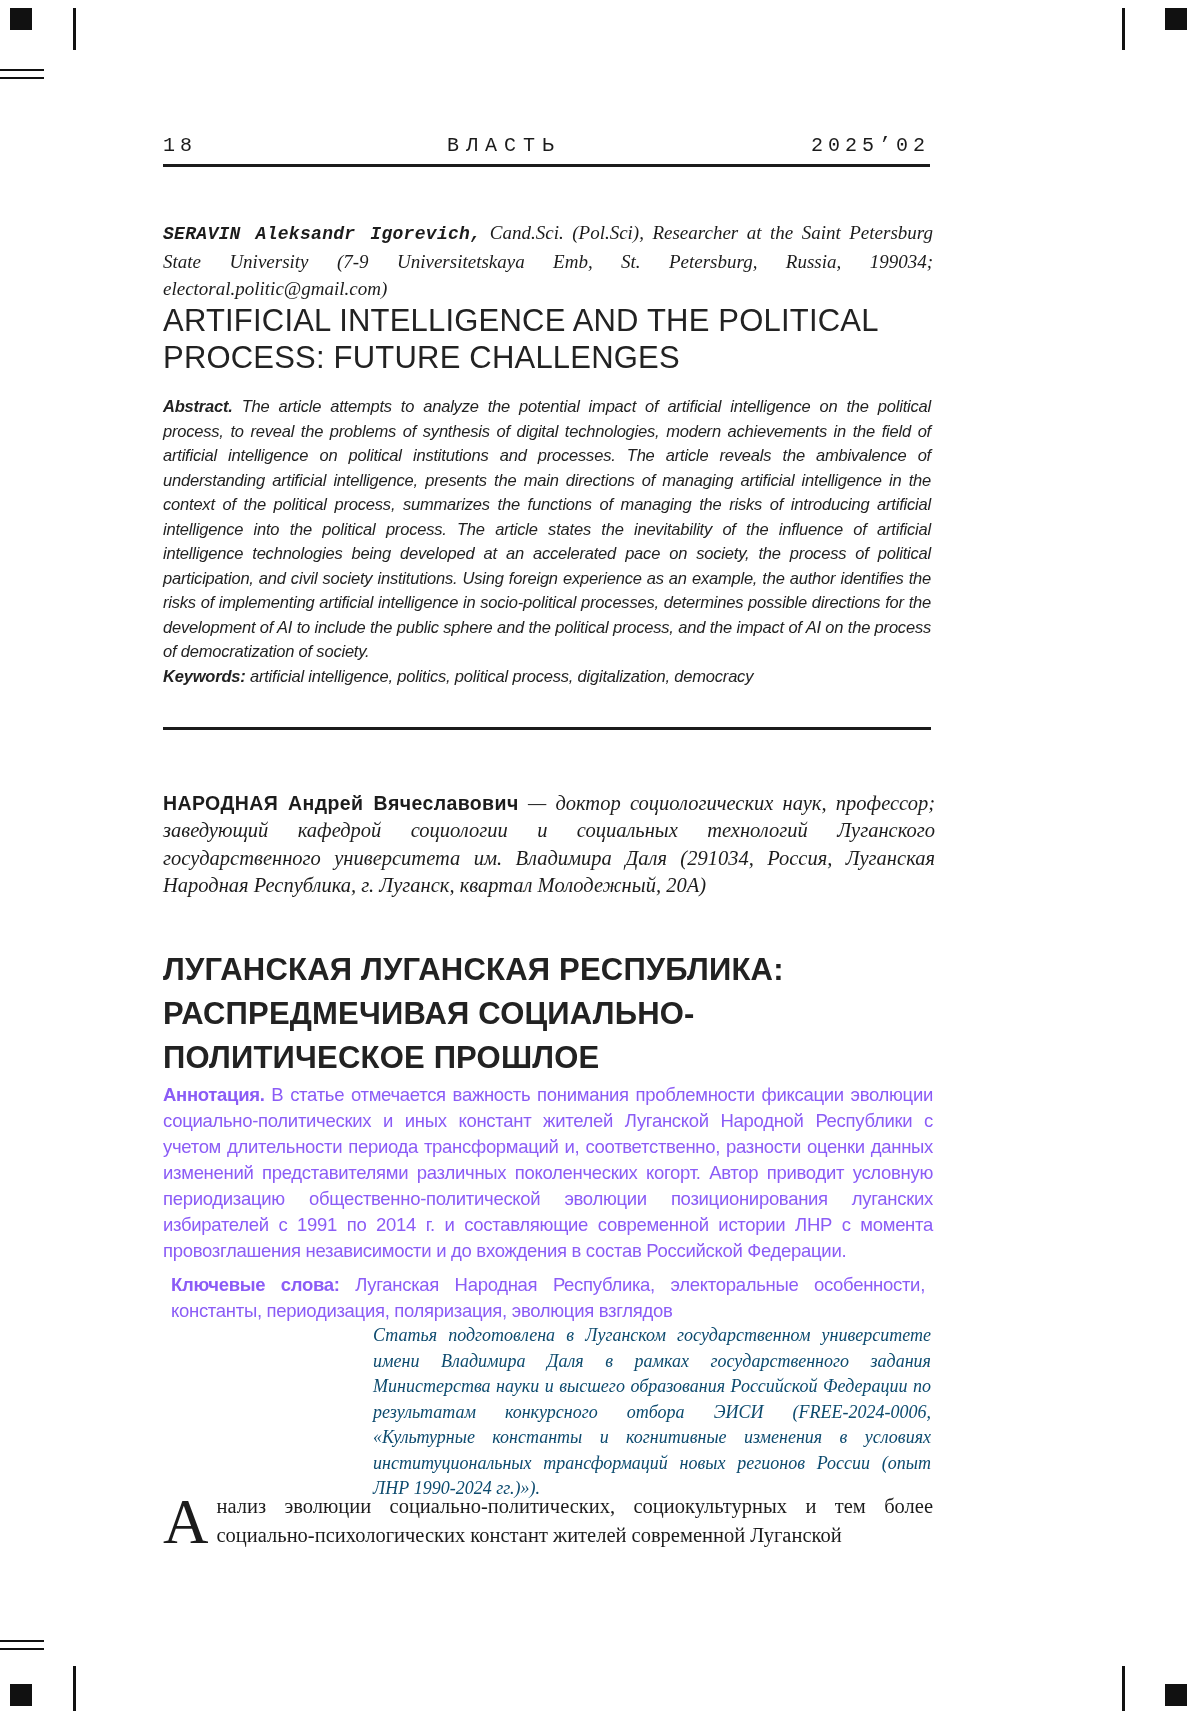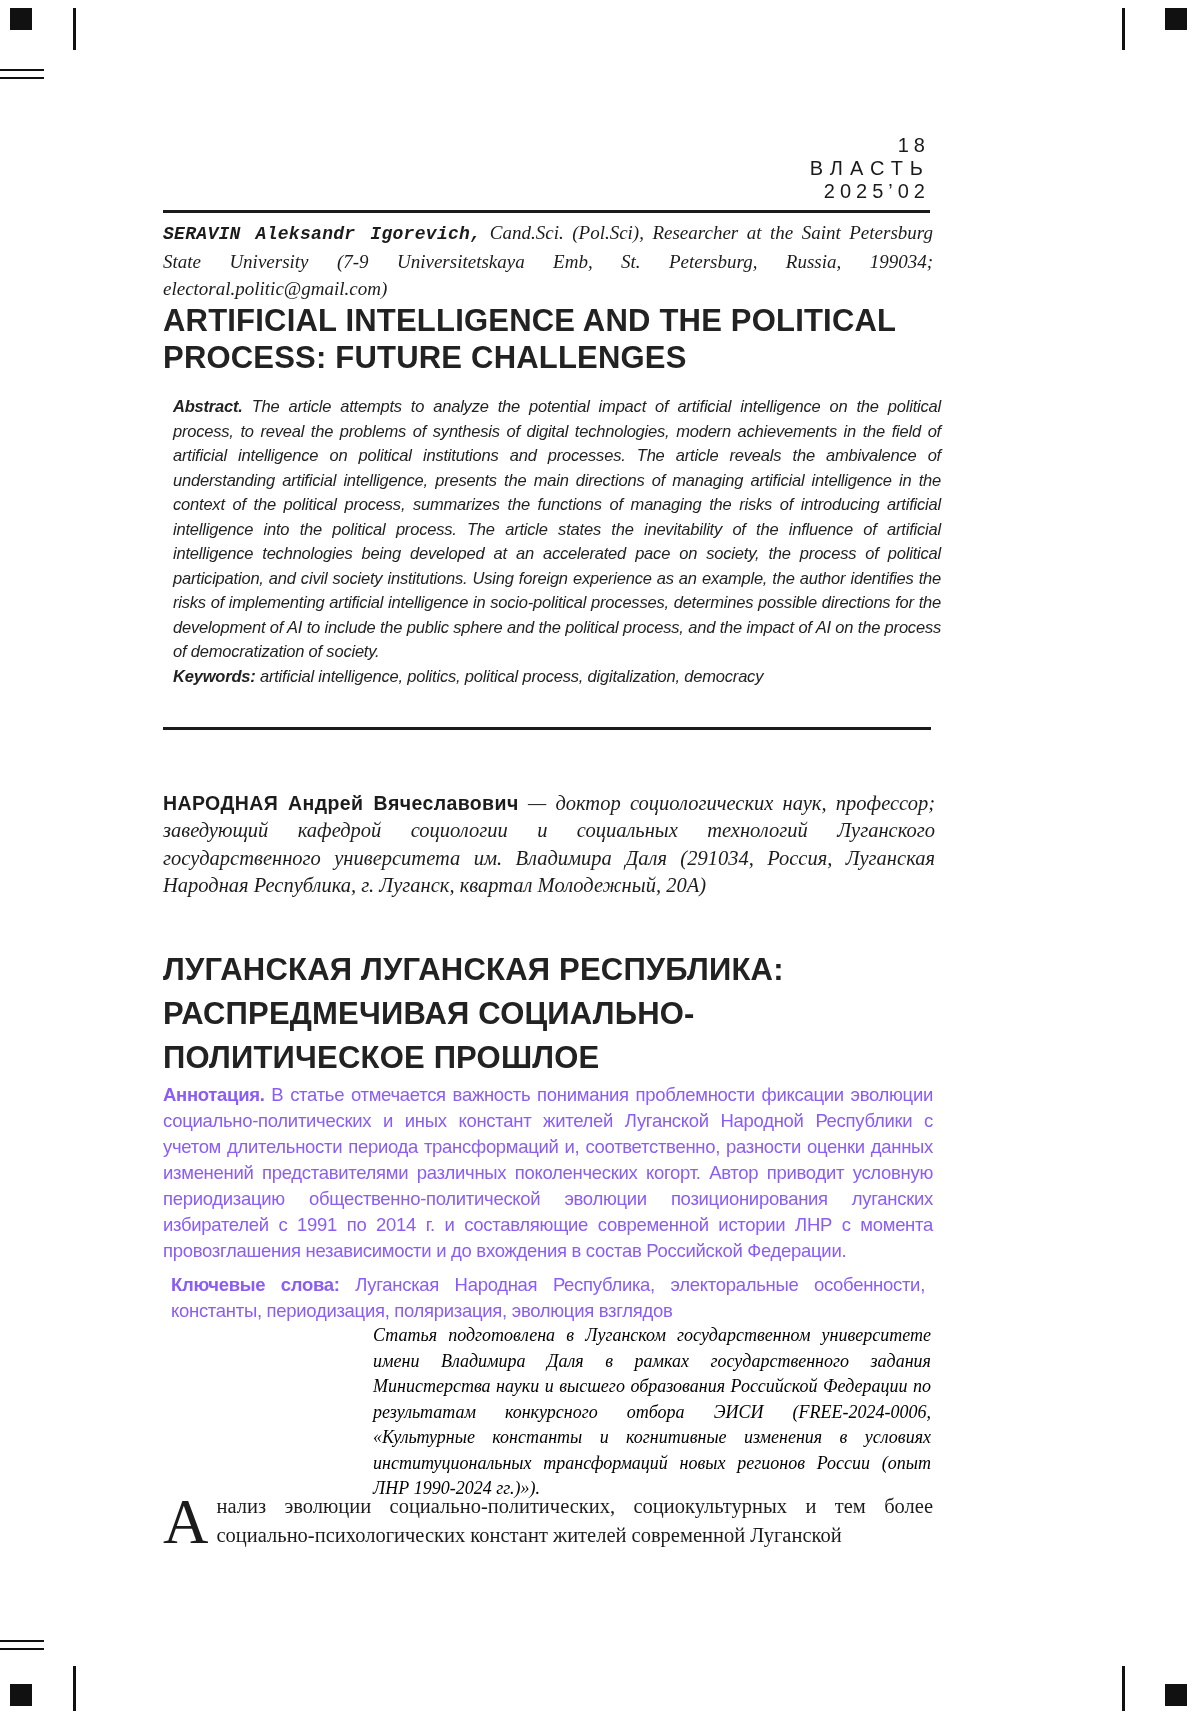--- a/index.html
+++ b/index.html
@@ -2,42 +2,42 @@
 <html><head>
 <meta charset="utf-8">
 <style>
   html,body{margin:0;padding:0;background:#ffffff;}
   .page{position:relative;width:1200px;height:1719px;background:#ffffff;color:#1c1c1c;overflow:hidden;}
 
   
   .mark{position:absolute;background:#111;}
 
   
-  .running-head{position:absolute;left:163px;top:134px;width:767px;display:flex;justify-content:space-between;align-items:flex-end;padding-bottom:7px;border-bottom:3px solid #1b1b1b;font-family:Liberation Sans, sans-serif;font-size:20px;font-weight:400;letter-spacing:5px;color:#1b1b1b;flex-direction:column;}
+  .running-head{position:absolute;left:163px;top:134px;width:767px;display:flex;justify-content:space-between;align-items:flex-end;padding-bottom:7px;border-bottom:3px solid #1b1b1b;font-family:Liberation Mono, monospace;font-size:20px;font-weight:400;letter-spacing:5px;color:#1b1b1b;}
   .running-head .journal{letter-spacing:7px;}
 
   
   .author-en{position:absolute;left:163px;top:200px;width:770px;font-family:"Liberation Serif",serif;font-style:italic;font-size:19px;line-height:27px;text-align:justify;}
   .author-en .name{font-family:Liberation Mono, monospace;font-weight:700;font-style:italic;font-size:18px;letter-spacing:0.3px;}
-  .title-en{position:absolute;left:163px;top:281px;width:740px;font-family:"Liberation Sans",sans-serif;font-weight:700;font-size:31px;line-height:37px;letter-spacing:0.2px;white-space:pre-line;color:#222;}
-  .abstract-block{position:absolute;left:163px;top:394px;width:768px;font-family:"Liberation Sans",sans-serif;font-style:italic;font-size:16.5px;line-height:24.5px;letter-spacing:-0.2px;text-align:justify;color:#222;margin-left:10px;}
+  .title-en{position:absolute;left:163px;top:281px;width:740px;font-family:"Liberation Sans",sans-serif;font-weight:400;font-size:31px;line-height:37px;letter-spacing:0.2px;white-space:pre-line;color:#222;}
+  .abstract-block{position:absolute;left:163px;top:394px;width:768px;font-family:"Liberation Sans",sans-serif;font-style:italic;font-size:16.5px;line-height:24.5px;letter-spacing:-0.2px;text-align:justify;color:#222;}
   .abstract-block .lead{font-weight:700;}
   .keywords-en{margin-top:0;}
 
   
   .divider{position:absolute;left:163px;top:727px;width:768px;height:3px;background:#1b1b1b;}
 
   
   .author-ru{position:absolute;left:163px;top:769px;width:772px;font-family:"Liberation Serif",serif;font-style:italic;font-size:20.5px;line-height:27.5px;text-align:justify;}
   .author-ru .name{font-family:"Liberation Sans",sans-serif;font-weight:700;font-style:normal;font-size:19.5px;letter-spacing:0.4px;}
   .title-ru{position:absolute;left:163px;top:927px;width:740px;font-family:"Liberation Sans",sans-serif;font-weight:700;font-size:31px;line-height:44px;letter-spacing:0.2px;white-space:pre-line;color:#222;}
   .annotation-block{position:absolute;left:163px;top:1082px;width:770px;font-family:"Liberation Sans",sans-serif;font-size:18.5px;line-height:26px;letter-spacing:-0.3px;text-align:justify;color:#8b5cf6;}
   .annotation-block .lead{font-weight:700;}
 
-  .funding-note{position:absolute;left:373px;top:1305px;width:558px;font-family:"Liberation Serif",serif;font-style:italic;font-size:18px;line-height:25.5px;text-align:justify;color:#000000;}
+  .funding-note{position:absolute;left:373px;top:1305px;width:558px;font-family:"Liberation Serif",serif;font-style:italic;font-size:18px;line-height:25.5px;text-align:justify;color:#0c4a6e;}
 
   .body-text{position:absolute;left:163px;top:1492px;width:770px;font-family:"Liberation Serif",serif;font-size:20.5px;line-height:29px;text-align:justify;color:#1b1b1b;}
   .dropcap{float:left;font-family:"Liberation Serif",serif;font-weight:400;font-size:63px;line-height:54px;margin:3px 8px 0 0;color:#1b1b1b;}
 </style>
 </head>
 <body>
 
 <div class="page">
 
   <div class="mark" style="left:10px;top:8px;width:22px;height:22px;"></div>

